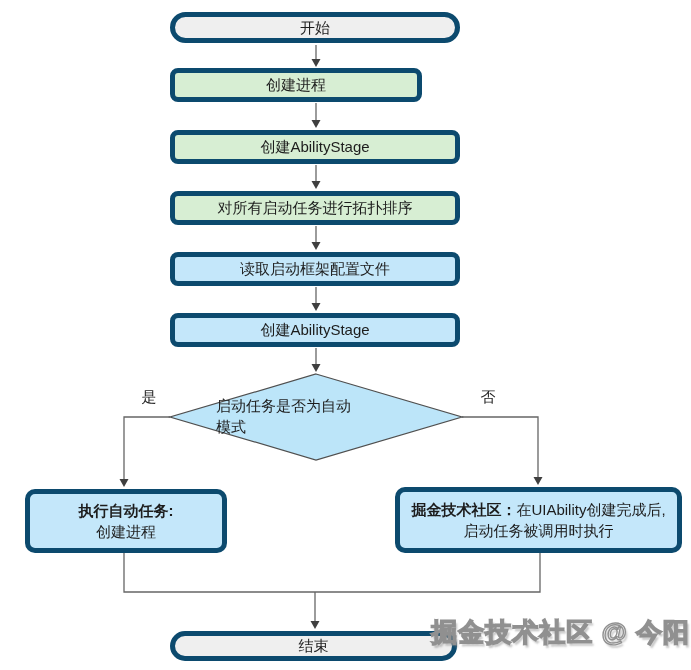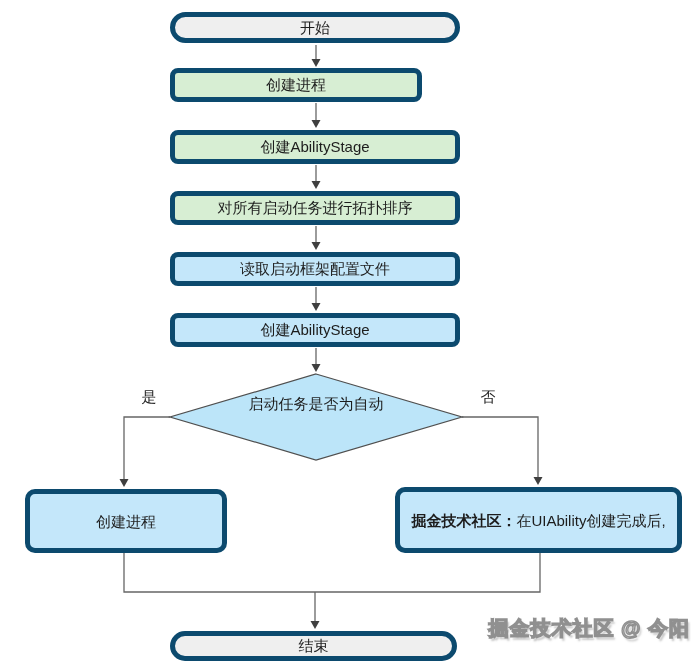--- a/index.html
+++ b/index.html
@@ -7,24 +7,24 @@
   .canvas{position:relative;width:691px;height:670px;background:#ffffff;overflow:hidden;}
   .wires{position:absolute;left:0;top:0;width:691px;height:670px;}
   .node{position:absolute;display:flex;align-items:center;justify-content:center;
         text-align:center;font-size:15px;line-height:20px;box-sizing:border-box;
         border:5px solid #0c4a6e;color:#1d1d1d;}
   .pill{background:#efefef;border-radius:16px;}
   .green{background:#d7eed3;border-radius:8px;}
   .blue{background:#c4e7fa;border-radius:8px;}
   .branch{background:#c4e7fa;border-radius:10px;flex-direction:column;line-height:21px;}
   .branch .ttl{font-weight:bold;}
-  .diamond-text{position:absolute;left:216px;top:395px;width:200px;text-align:center;
-        font-size:15px;line-height:21px;color:#1d1d1d;font-family:Liberation Mono, monospace;}
+  .diamond-text{position:absolute;left:216px;top:395px;width:200px;text-align:left;
+        font-size:15px;line-height:21px;color:#1d1d1d;}
   .edge-label{position:absolute;width:30px;text-align:center;font-size:15px;color:#222;}
-  .watermark{position:absolute;top:615px;right:1px;font-size:20px;font-weight:bold;
+  .watermark{position:absolute;top:615px;right:1px;font-size:26px;font-weight:bold;
         letter-spacing:1px;color:#fdfdfd;-webkit-text-stroke:1.4px #909090;
         text-shadow:2px 3px 2px rgba(125,125,125,0.45);white-space:nowrap;}
 </style>
 </head>
 <body>
 
 <div class="canvas">
 
   <svg class="wires" width="691" height="670" viewBox="0 0 691 670" xmlns="http://www.w3.org/2000/svg">
     <g stroke="#666666" stroke-width="1.3" fill="none">
@@ -72,33 +72,36 @@
   <div class="node blue" style="left:170px;top:252px;width:290px;height:34px">
     <span>读取启动框架配置文件</span>
   </div>
 
   <div class="node blue" style="left:170px;top:313px;width:290px;height:34px">
     <span>创建AbilityStage</span>
   </div>
 
   <div class="diamond-text">
     <div>启动任务是否为自动</div>
+    <div>模式</div>
   </div>
 
   <div class="edge-label" style="left:134px;top:388px">是</div>
   <div class="edge-label" style="left:473px;top:388px">否</div>
 
   <div class="node branch" style="left:25px;top:489px;width:202px;height:64px">
+    <div class="ttl">执行自动任务:</div>
     <div>创建进程</div>
   </div>
 
   <div class="node branch" style="left:395px;top:487px;width:287px;height:66px">
     <div>
       <span class="ttl">掘金技术社区：</span><span>在UIAbility创建完成后,</span>
     </div>
+    <div>启动任务被调用时执行</div>
   </div>
 
   <div class="node pill" style="left:170px;top:631px;width:287px;height:30px">
     <span>结束</span>
   </div>
 
   <div class="watermark">掘金技术社区 @ 今阳</div>
 
 </div>
 

